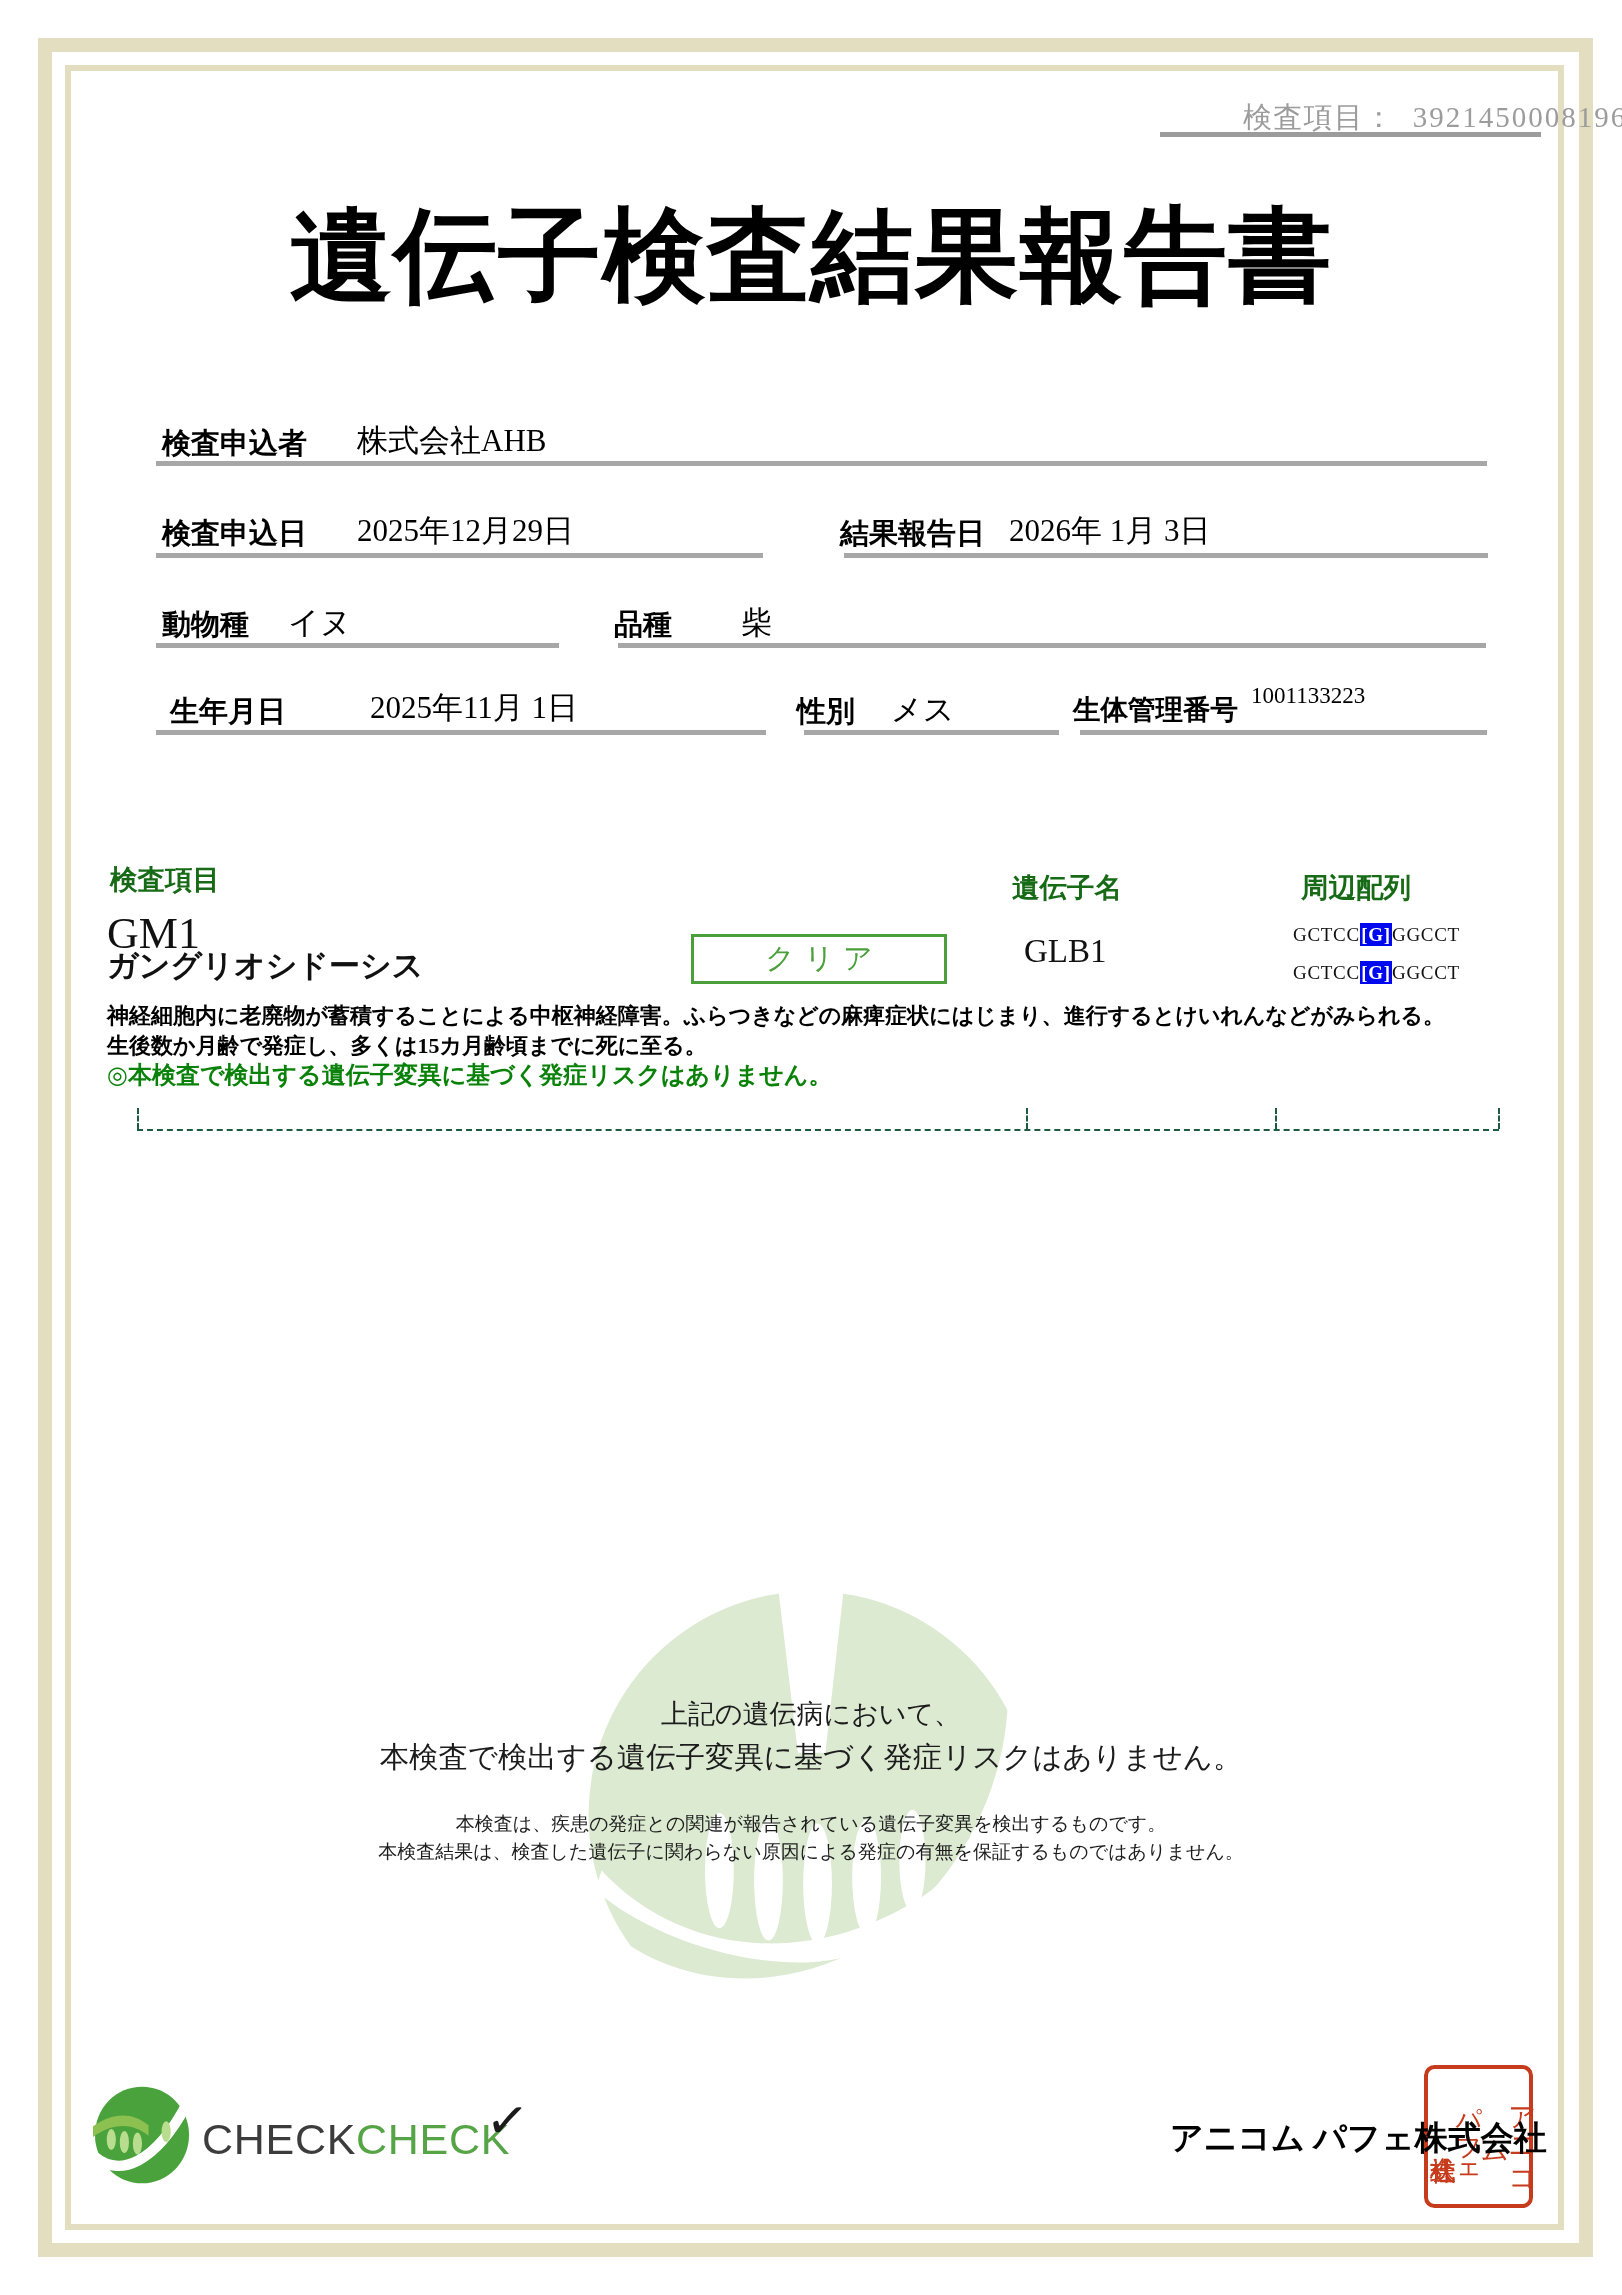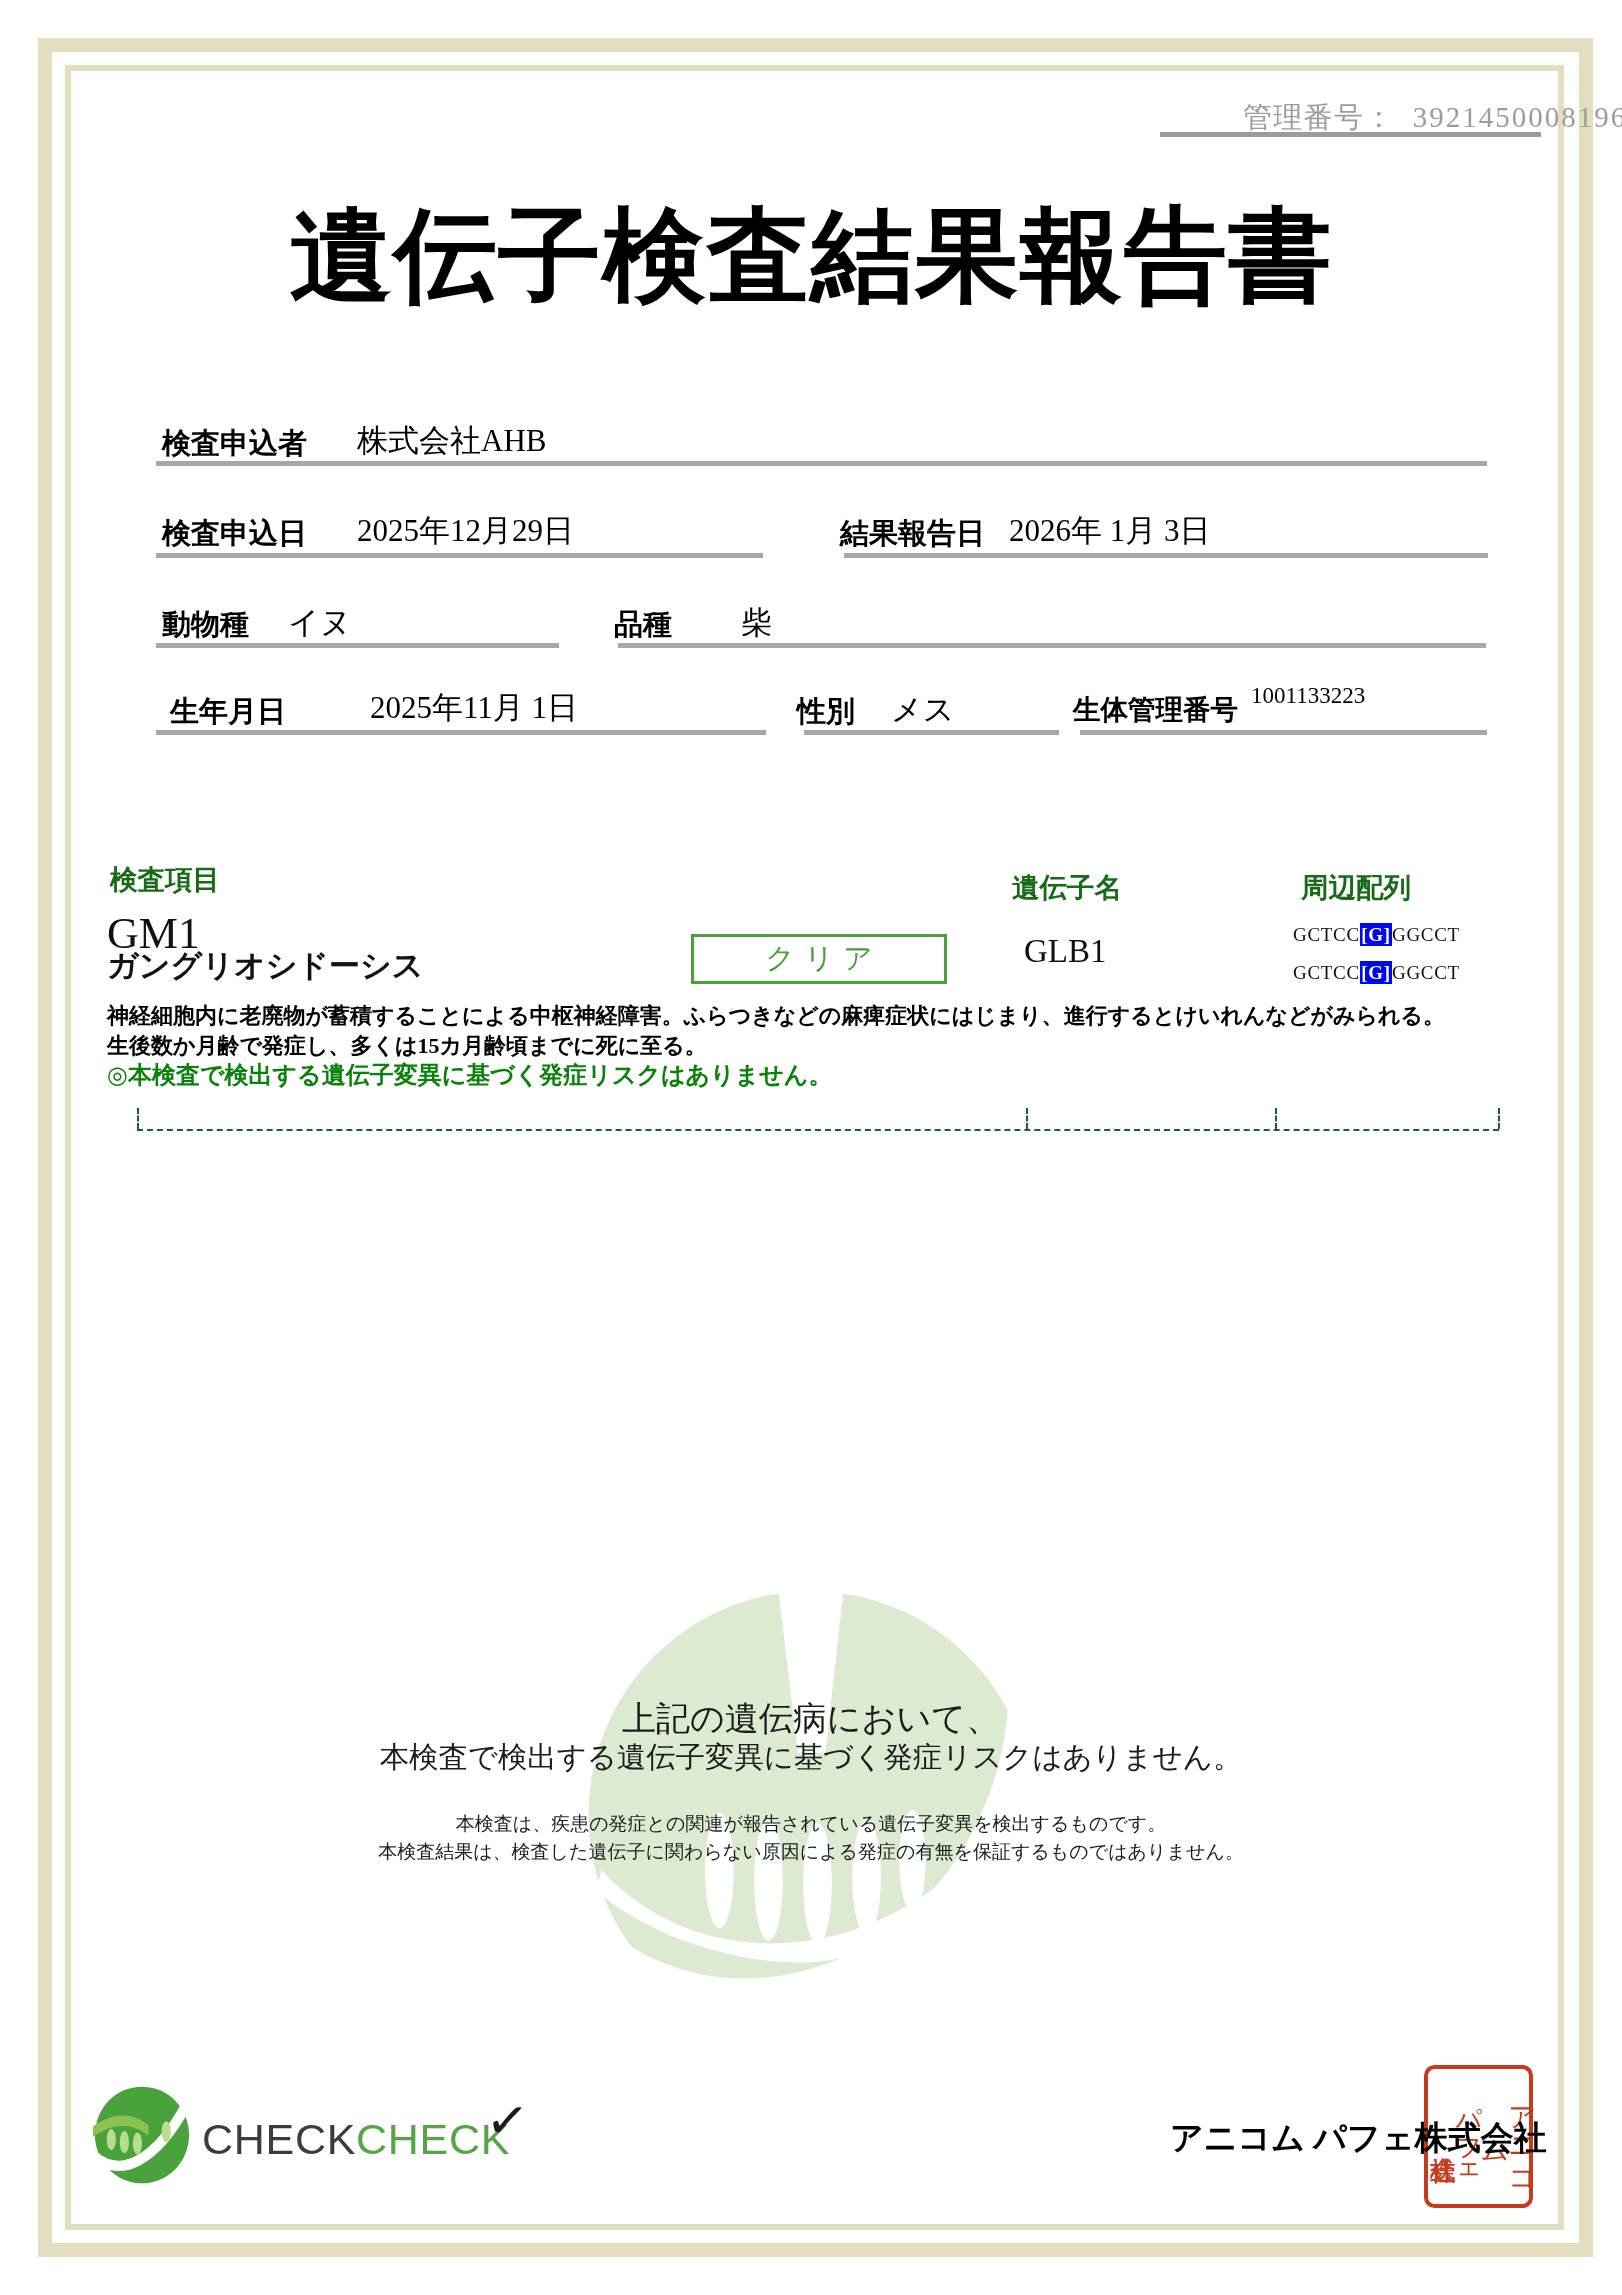--- a/index.html
+++ b/index.html
@@ -86,21 +86,21 @@
   .dash-line { position:absolute; left:137px; top:1129px; width:1362px; height:0;
     border-top:2.6px dashed #1e5c40; }
   .dash-tick { position:absolute; top:1108px; height:21px; width:0; border-left:2px dashed #1e5c40; }
   .t1 { left:137px; } .t2 { left:1026px; } .t3 { left:1275px; } .t4 { left:1498px; }
 
   
   .watermark { position:absolute; left:582px; top:1589px; width:458px; height:452px; z-index:0; }
 
   .center-text { position:absolute; left:0; width:1622px; text-align:center;
     font-family:"Liberation Sans","DejaVu Sans",sans-serif; color:#1c1c1c; z-index:2; white-space:nowrap; }
-  .sum1 { top:1696px; font-size:34px; }
+  .sum1 { top:1696px; font-size:27px; }
   .sum2 { top:1738px; font-size:29.4px; }
   .note1 { top:1811px; font-size:19px; }
   .note2 { top:1839px; font-size:19px; }
 
   
   .logo-mark { position:absolute; left:93px; top:2086px; width:98px; height:98px; }
   .logo-text { position:absolute; left:202px; top:2115px;
     font-family:"Liberation Sans","DejaVu Sans",sans-serif; font-size:43px; letter-spacing:0.7px;
     white-space:nowrap; }
   .logo-text .lt1 { color:#3c3c3c; }
@@ -123,21 +123,21 @@
 </style>
 </head>
 <body>
 
 <div class="page">
 
   <div class="border-outer"></div>
   <div class="border-inner"></div>
 
   <div class="control-number">
-    <span>管理番号：</span><span class="cn-value">392145000819622</span>
+    <span>検査項目：</span><span class="cn-value">392145000819622</span>
   </div>
   <div class="cn-underline"></div>
 
   <h1 class="title">遺伝子検査結果報告書</h1>
 
   <span class="lbl l-applicant">検査申込者</span>
   <span class="val v-applicant">株式会社AHB</span>
   <div class="uline u1"></div>
 
   <span class="lbl l-applydate">検査申込日</span>

